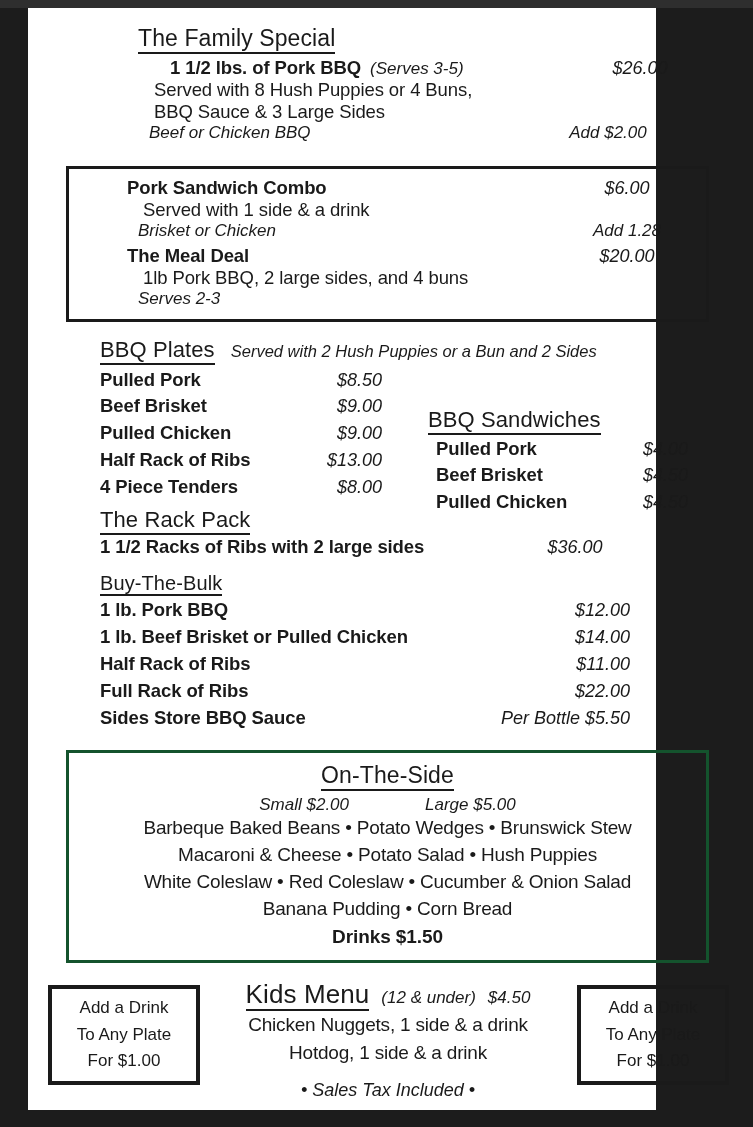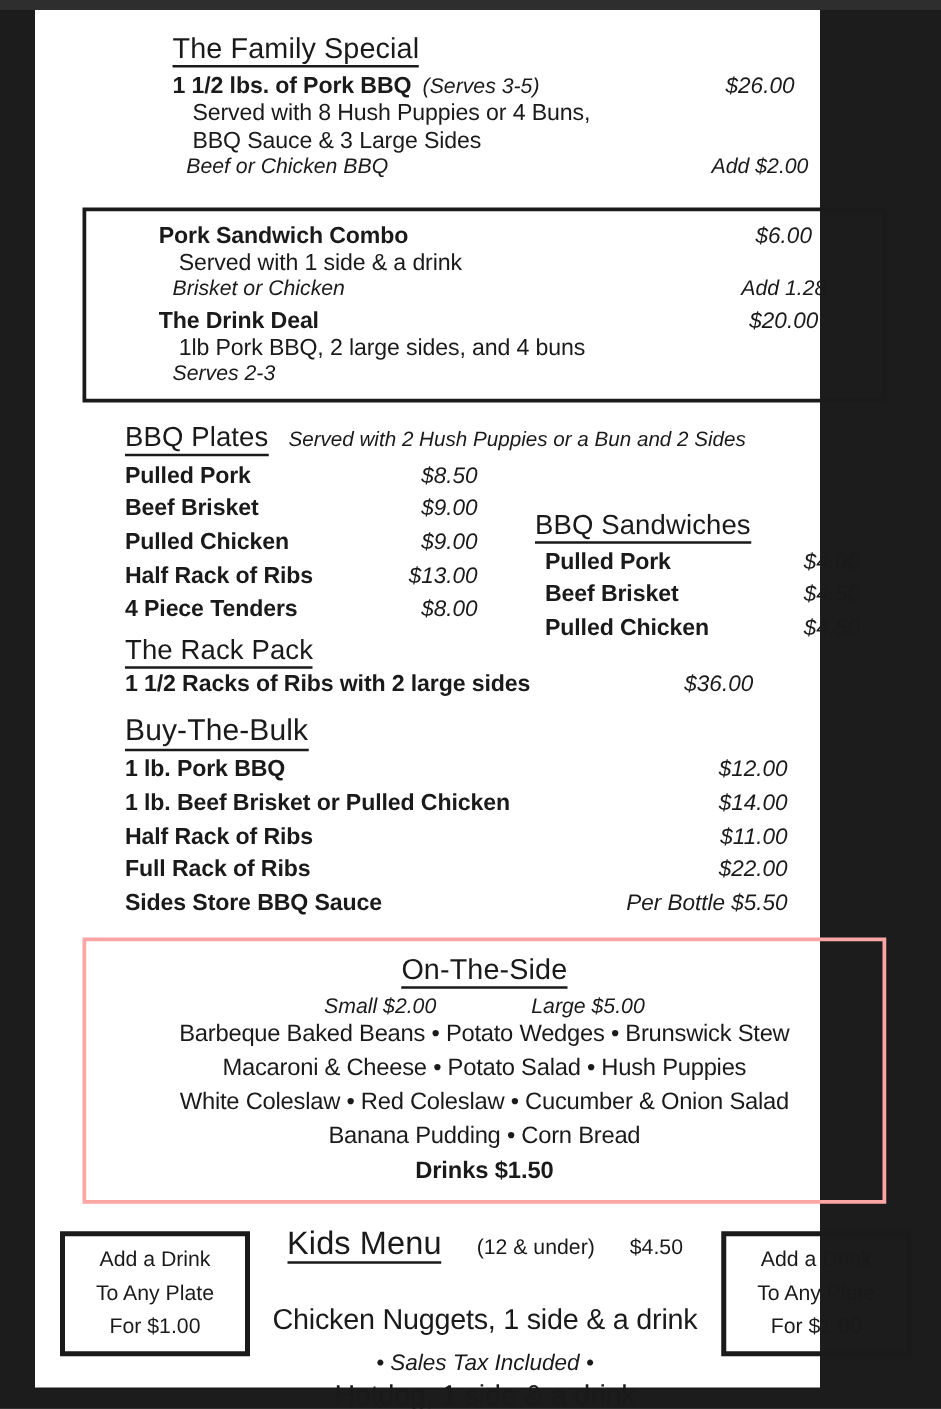--- a/index.html
+++ b/index.html
@@ -67,66 +67,66 @@
   .sw-rows { margin-top:1px; padding-left:8px; }
   .sw-rows .row .pr { width:82px; text-align:right; }
 
   
   .rack { position:absolute; left:72px; top:500px; width:530px; }
   .rack .hd { font-size:22px; }
   .rack-row { display:flex; align-items:baseline; margin-top:1px; }
   .rack-row .pr { margin-left:auto; width:110px; text-align:center; }
 
   .bulk { position:absolute; left:72px; top:564px; width:530px; }
-  .bulk .hd { font-size:24px; }
+  .bulk .hd { font-size:20px; }
   .bulk-rows { margin-top:1px; }
   .bulk-rows .row .pr { width:170px; text-align:right; }
 
   
   .sidesbox {
     position:absolute; left:38px; top:742px; width:643px;
-    border:3px solid #fca5a5; padding:10px 10px 12px 10px;
+    border:3px solid #14532d; padding:10px 10px 12px 10px;
     text-align:center;
   }
   .sidesbox .hd { font-size:23px; }
   .sl-row { display:flex; justify-content:center; gap:76px; margin-top:4px; }
   .sides-line { font-size:19px; font-weight:400; line-height:1.42; letter-spacing:-.2px; }
   .drinks-line { font-size:19px; font-weight:700; margin-top:3px; letter-spacing:-.1px; }
 
   
   .drinkbox {
     position:absolute; top:977px; width:152px; height:100px;
     border:4px solid #1a1a1a;
     display:flex; flex-direction:column; justify-content:center; align-items:center;
     font-size:17px; line-height:1.55;
   }
   .drinkbox.left  { left:20px; }
   .drinkbox.right { left:549px; }
 
   .kids { position:absolute; left:180px; top:972px; width:360px; text-align:center; }
   .kids-head { display:flex; align-items:baseline; justify-content:center; gap:12px; }
   .kids-head .hd { font-size:26px; }
-  .kids-head .meta { font-size:17px;margin-left:16px; }
-  .kids-line { font-size:23px; line-height:1.45; letter-spacing:-.2px;margin-top:28px; }
+  .kids-head .meta { font-style:italic; font-size:17px; }
+  .kids-line { font-size:19px; line-height:1.45; letter-spacing:-.2px; }
   .taxline { position:absolute; left:180px; top:1072px; width:360px; text-align:center;
              font-style:italic; font-size:18px; }
 </style>
 </head>
 <body>
 
 <div class="screen">
   <div class="topbar"></div>
 
   <div class="page">
     <div class="inner">
 
       <div class="family">
         <div class="hd">The Family Special</div>
 
-        <div class="fam-line" style="margin-top:3px;">
+        <div class="fam-line" style="margin-top:3px;margin-left:32px;">
           <span class="lead">
             <span class="bold">1 1/2 lbs. of Pork BBQ</span>
             <span class="ital">(Serves 3-5)</span>
           </span>
           <span class="pr price">$26.00</span>
         </div>
 
         <div class="reg ind1">Served with 8 Hush Puppies or 4 Buns,</div>
         <div class="reg ind1">BBQ Sauce &amp; 3 Large Sides</div>
 
@@ -145,21 +145,21 @@
           </div>
 
           <div class="reg ind1">Served with 1 side &amp; a drink</div>
 
           <div class="cb-line">
             <span class="ital ind2">Brisket or Chicken</span>
             <span class="pr price-sm">Add 1.28</span>
           </div>
 
           <div class="cb-line" style="margin-top:4px;">
-            <span class="bold">The Drink Deal</span>
+            <span class="bold">The Meal Deal</span>
             <span class="pr price">$20.00</span>
           </div>
 
           <div class="reg ind1">1lb Pork BBQ, 2 large sides, and 4 buns</div>
           <div class="ital ind2">Serves 2-3</div>
         </div>
       </div>
 
       <div class="plates">
         <div class="plates-head">

